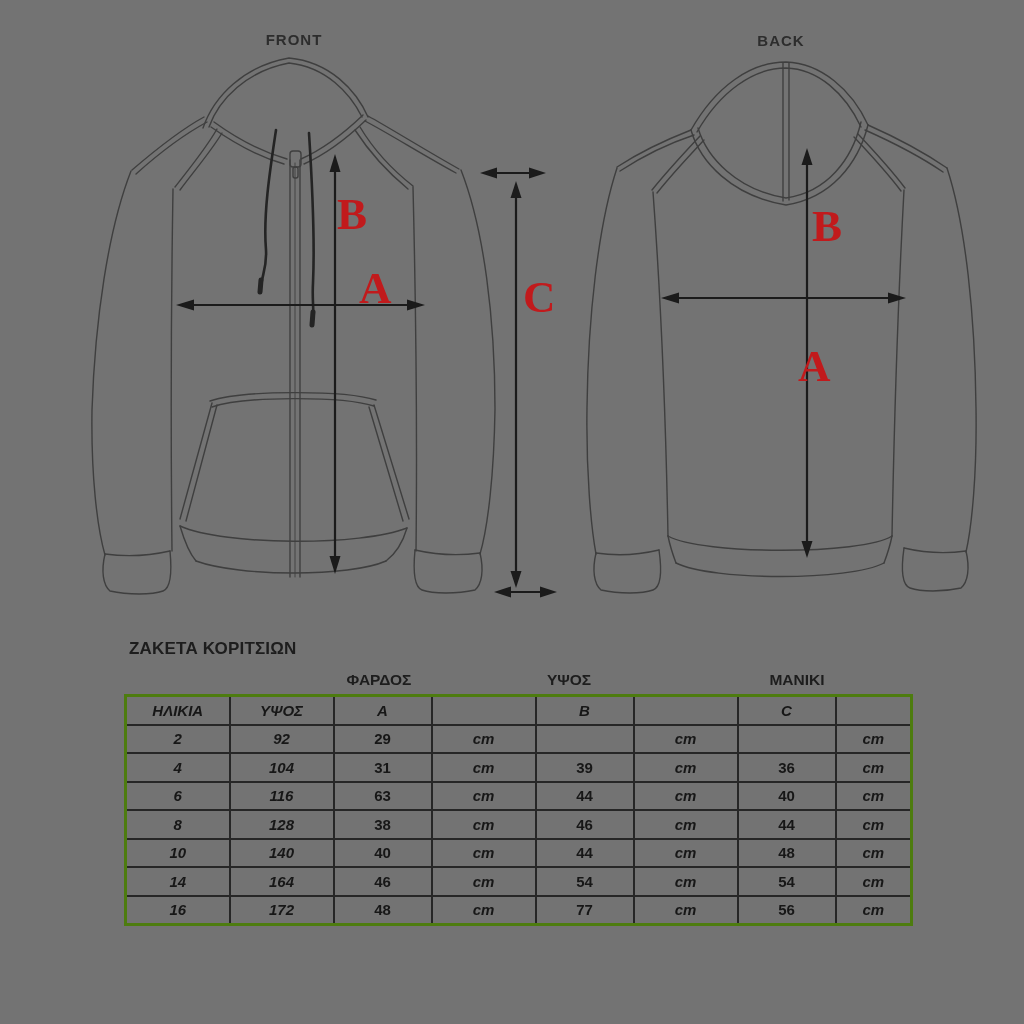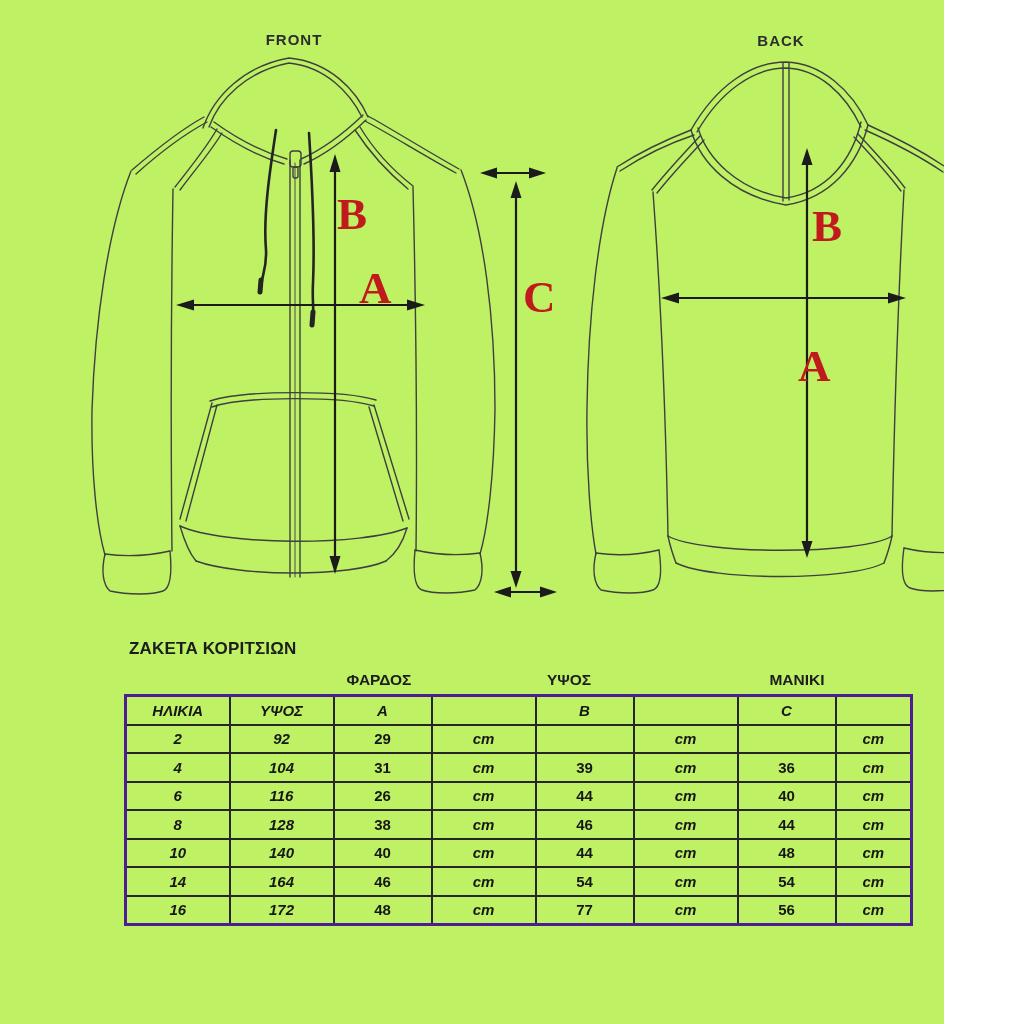--- a/index.html
+++ b/index.html
@@ -1,33 +1,33 @@
 <!DOCTYPE html>
 <html><head>
 <meta charset="utf-8">
 <style>
   html,body{margin:0;padding:0;background:#fff;}
-  .stage{position:relative;width:944px;height:1024px;background:#bef264;overflow:hidden;
+  .stage{position:relative;width:1024px;height:1024px;background:#737373;overflow:hidden;
          font-family:"Liberation Sans",sans-serif;}
   svg.diagram{position:absolute;left:0;top:0;}
   .sketch{stroke:#3f3f3f;stroke-width:1.4;fill:none;stroke-linecap:round;stroke-linejoin:round;}
   .cord{stroke:#242424;stroke-width:2.6;fill:none;stroke-linecap:round;}
   .cordtip{stroke:#242424;stroke-width:5;stroke-linecap:round;}
   .arrowline{stroke:#1b1b1b;stroke-width:2.2;}
   .arrowhead{fill:#1b1b1b;stroke:none;}
   .viewlabel{font-family:"Liberation Sans",sans-serif;font-size:15px;font-weight:bold;
              fill:#2d2d2d;letter-spacing:1px;}
   .redletter{font-family:"Liberation Serif",serif;font-size:45px;font-weight:bold;fill:#c11a1c;}
   .chart-title{position:absolute;left:129px;top:639px;font-size:17px;font-weight:bold;
                color:#1d1d1d;letter-spacing:0.2px;}
   .grouplabel{position:absolute;top:671px;transform:translateX(-50%);font-size:15.5px;
               font-weight:bold;color:#1d1d1d;}
   #gl-a{left:379px;} #gl-b{left:569px;} #gl-c{left:797px;}
   table.size{position:absolute;left:124px;top:694px;width:789px;border-collapse:collapse;
-             table-layout:fixed;border:3px solid #4c1d95;}
+             table-layout:fixed;border:3px solid #4d7c0f;}
   .size td,.size th{border:2px solid #262626;height:26.5px;padding:0;text-align:center;
              vertical-align:middle;font-size:15px;color:#171717;line-height:1;
              overflow:hidden;white-space:nowrap;}
   .size th{font-style:italic;font-weight:bold;}
   .ci{font-style:italic;font-weight:600;}
   .cb{font-weight:bold;}
   .cu{font-style:italic;font-weight:600;border-radius:9px;}
 </style>
 </head>
 <body>
@@ -224,21 +224,21 @@
           <td class="cb">31</td>
           <td class="cu">cm</td>
           <td class="cb">39</td>
           <td class="cu">cm</td>
           <td class="cb">36</td>
           <td class="cu">cm</td>
         </tr>
       <tr>
           <td class="ci">6</td>
           <td class="ci">116</td>
-          <td class="cb">26</td>
+          <td class="cb">63</td>
           <td class="cu">cm</td>
           <td class="cb">44</td>
           <td class="cu">cm</td>
           <td class="cb">40</td>
           <td class="cu">cm</td>
         </tr>
       <tr>
           <td class="ci">8</td>
           <td class="ci">128</td>
           <td class="cb">38</td>

